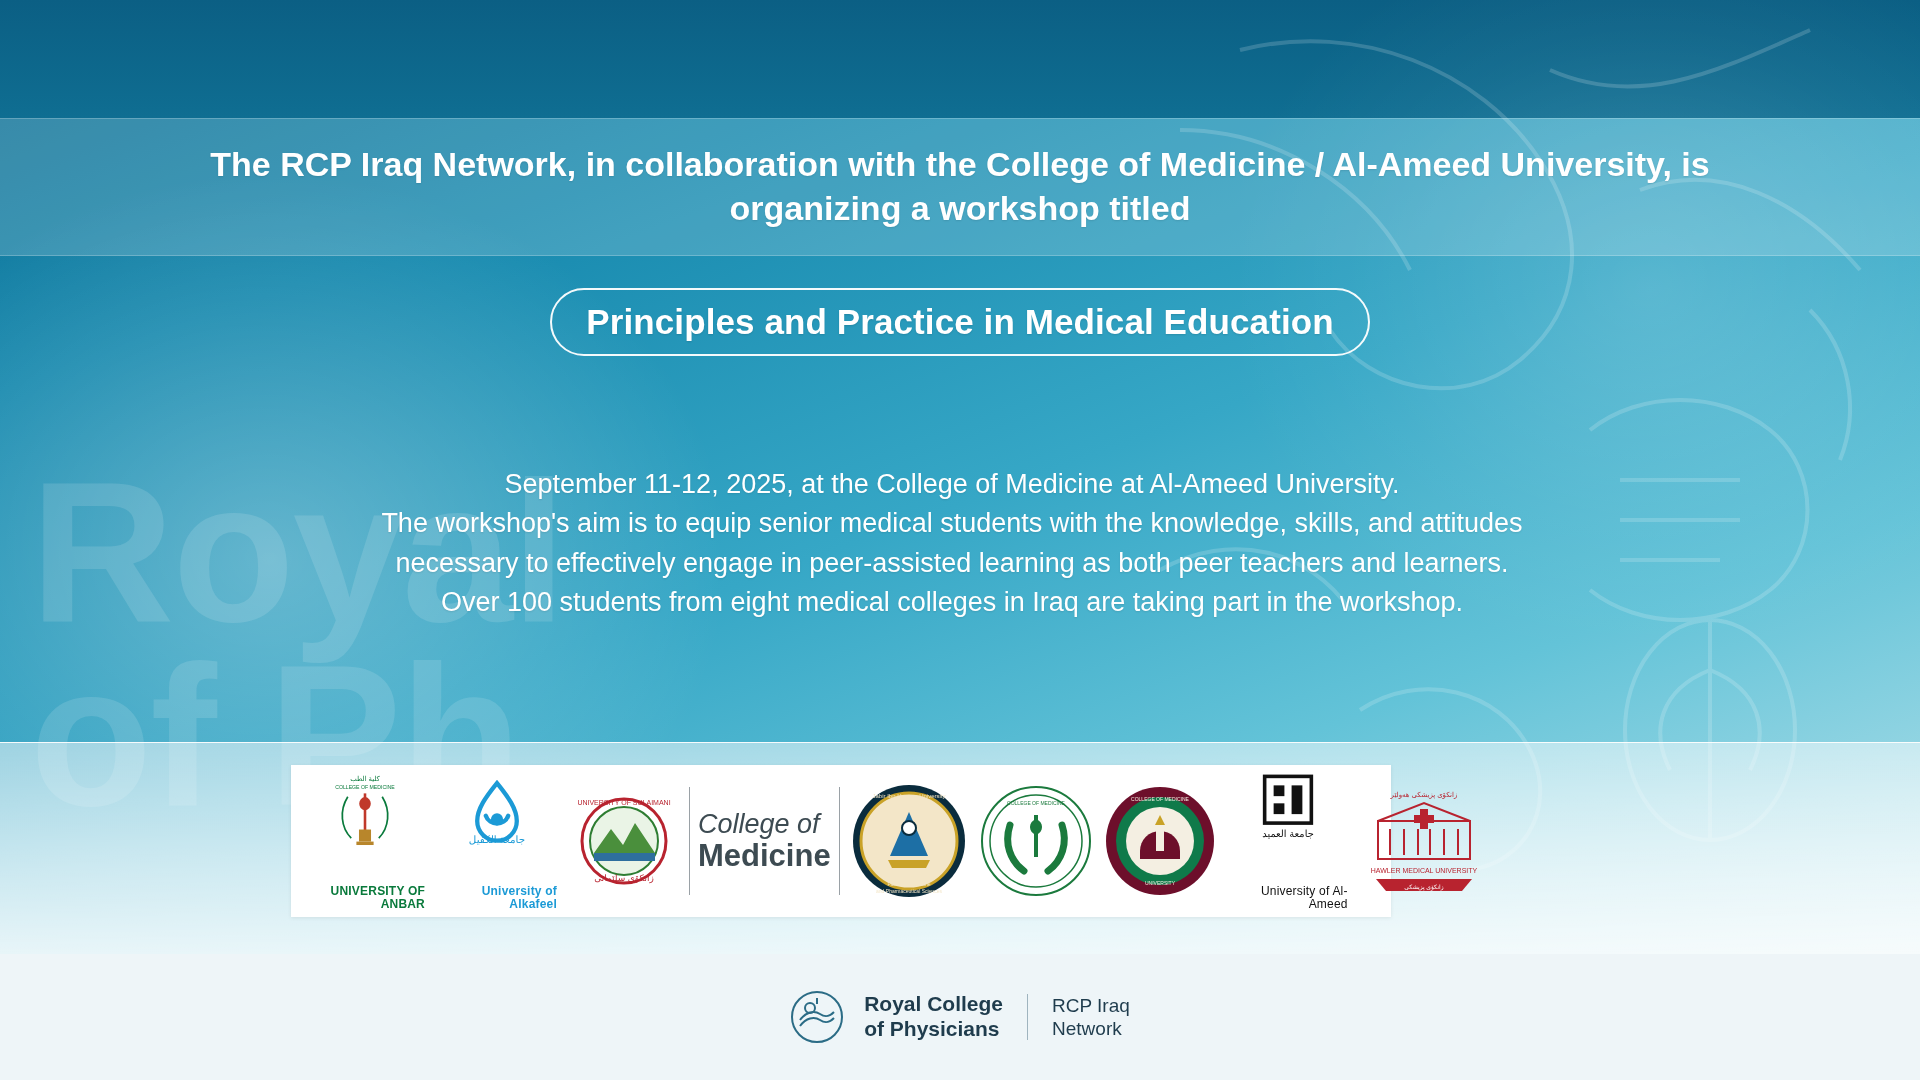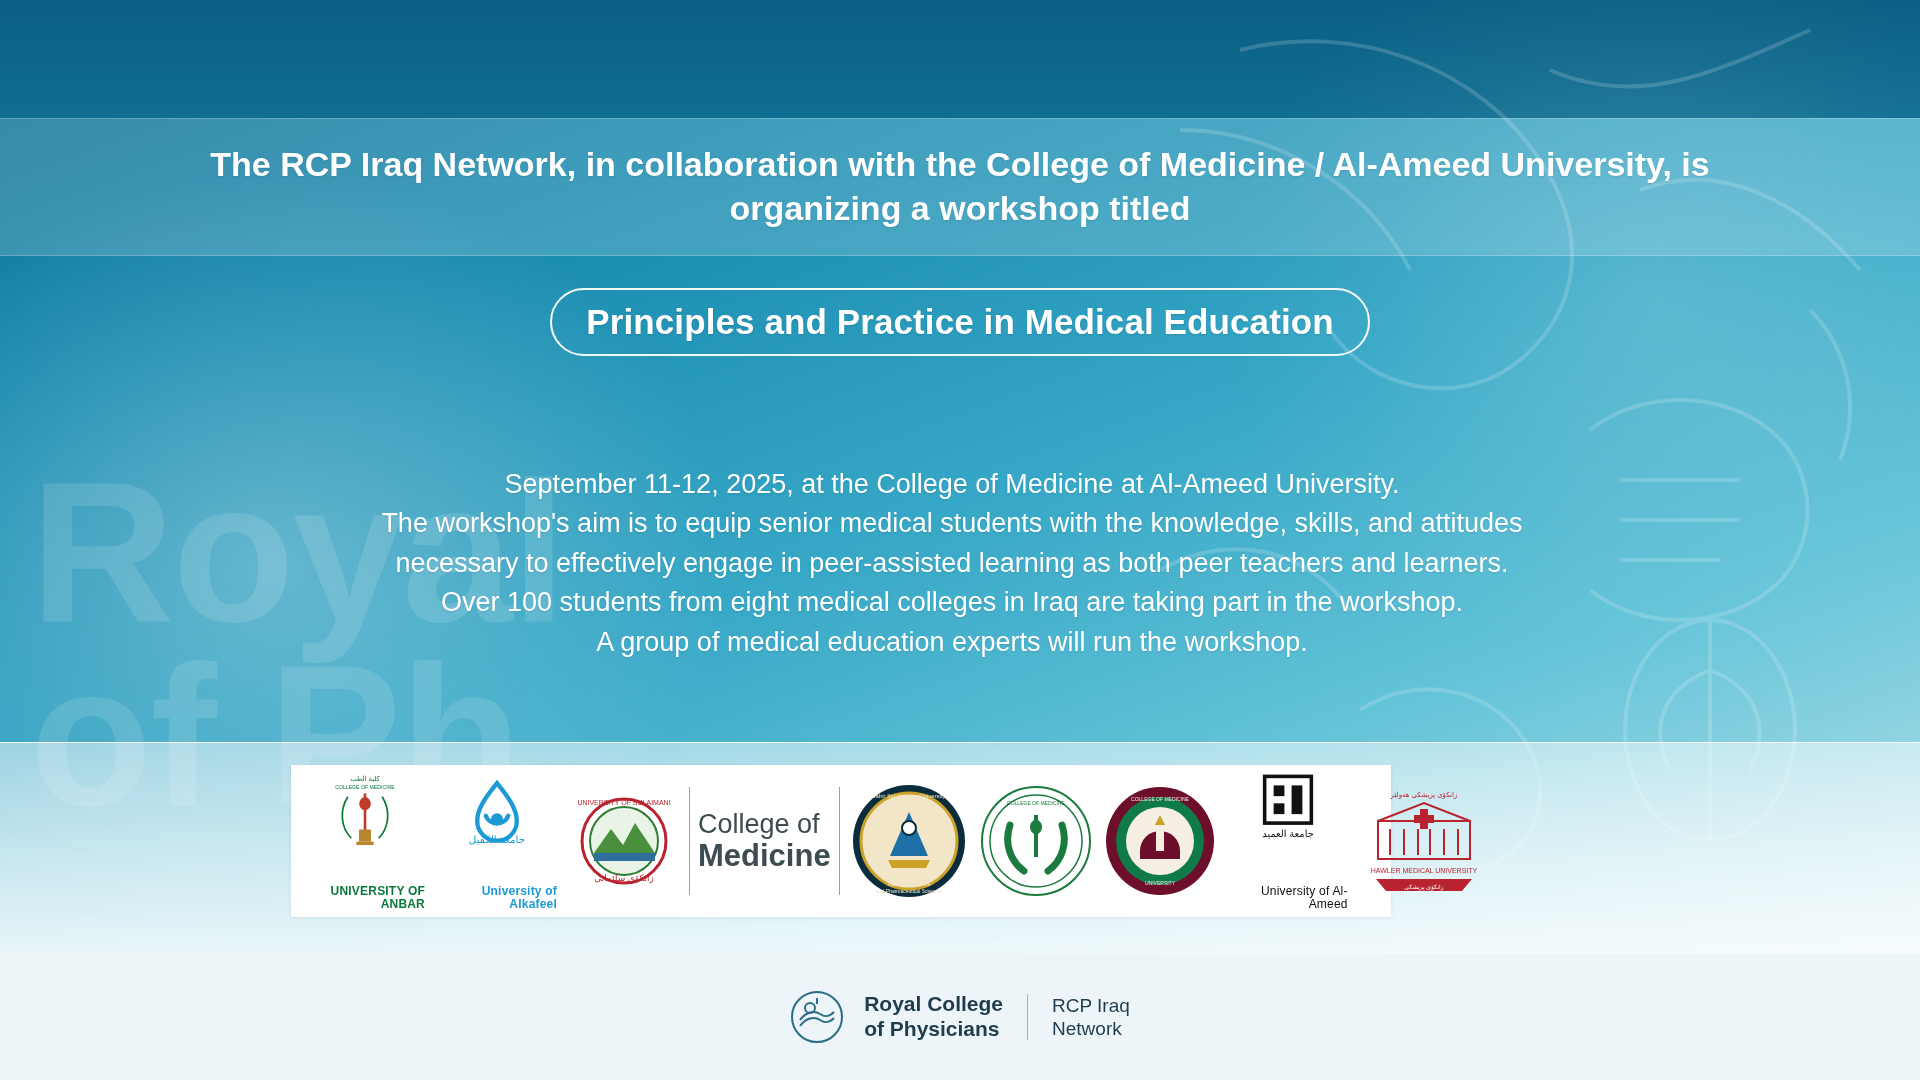--- a/index.html
+++ b/index.html
@@ -184,21 +184,21 @@
     flex: 0 0 auto;
     margin: 0 4px;
   }
   .colmed {
     display: flex;
     flex-direction: column;
     justify-content: center;
     color: #3d4b52;
     padding: 0 4px;
   }
-  .colmed .l1 { font-size: 27px; line-height: 1.08; }
+  .colmed .l1 { font-size: 27px; line-height: 1.08; font-style: italic; }
   .colmed .l2 { font-size: 31px; font-weight: 700; line-height: 1.08; }
 
   
   .footer {
     position: absolute;
     left: 0; right: 0;
     bottom: 0;
     height: 126px;
     background: #eef5f8;
     display: flex;
@@ -263,21 +263,20 @@
 
   <div class="titles">
     <div class="pill pill-2">Principles and Practice in Medical Education</div>
   </div>
 
   <div class="body-text">
     <span class="line">September 11-12, 2025, at the College of Medicine at Al-Ameed University.</span>
     <span class="line">The workshop's aim is to equip senior medical students with the knowledge, skills, and attitudes</span>
     <span class="line">necessary to effectively engage in peer-assisted learning as both peer teachers and learners.</span>
     <span class="line">Over 100 students from eight medical colleges in Iraq are taking part in the workshop.</span>
-    <span class="line">A group of medical education experts will run the workshop.</span>
   </div>
 
   <div class="logo-strip-wrap">
     <div class="logo-strip">
 
       <div class="logo">
         <svg class="mark" width="100" height="96" viewBox="0 0 100 96">
           <text x="50" y="12" font-size="8" fill="#0a7a3c" text-anchor="middle" font-family="'Liberation Sans',sans-serif">كلية الطب</text>
           <text x="50" y="21" font-size="6" fill="#0a7a3c" text-anchor="middle" font-family="'Liberation Sans',sans-serif">COLLEGE OF MEDICINE</text>
           <g stroke="#0a7a3c" fill="none" stroke-width="2">

